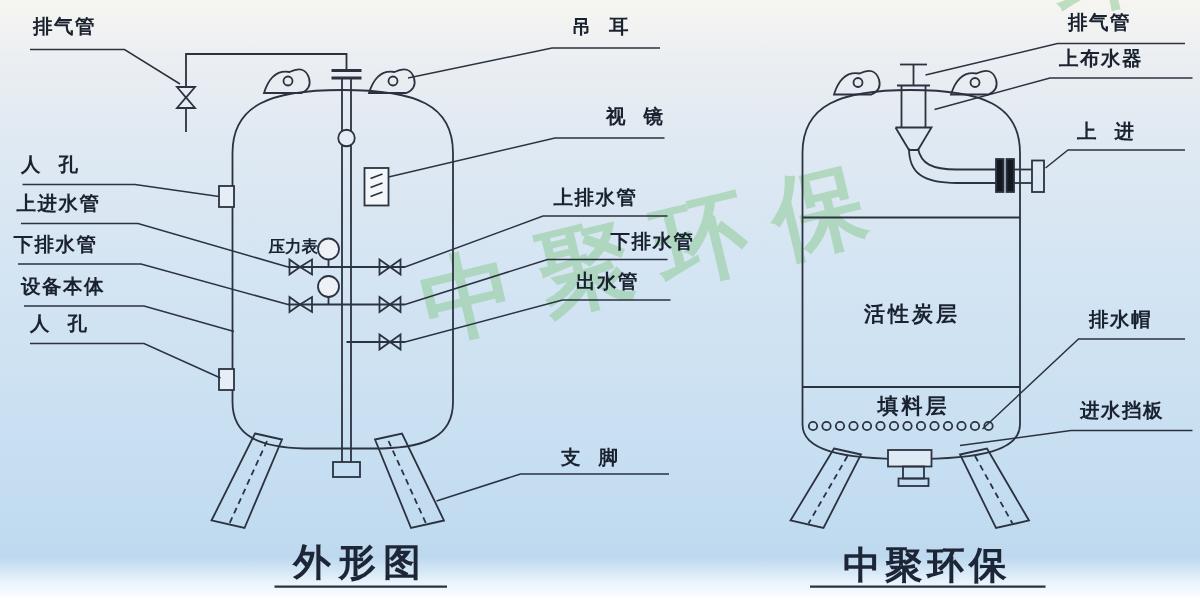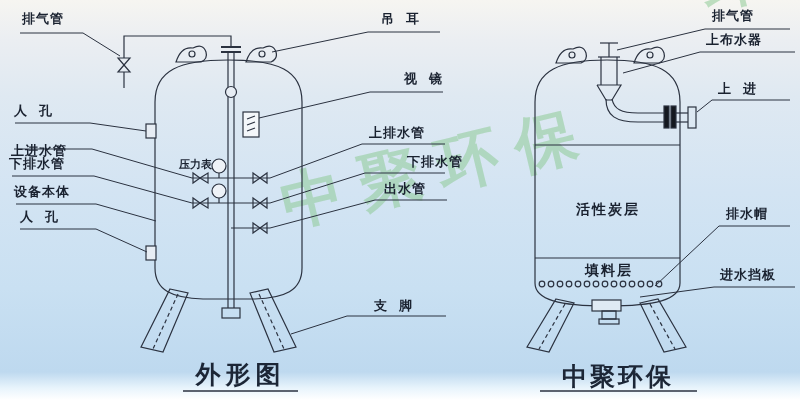--- a/index.html
+++ b/index.html
@@ -178,21 +178,21 @@
     </g>
 
     <g stroke-width="1.5">
       <line x1="183" y1="391" x2="298" y2="391"></line>
       <line x1="540" y1="391" x2="697" y2="391"></line>
     </g>
   </svg>
 
   <div class="lbl" style="left:22px; top:12px;">排气管</div>
   <div class="lbl" style="left:14px; top:104px;">人  孔</div>
-  <div class="lbl" style="left:11px; top:144px;">上进水管</div>
+  <div class="lbl" style="left:11px; top:130px;font-family:Liberation Mono, monospace;">上进水管</div>
   <div class="lbl" style="left:9px;  top:157px;">下排水管</div>
   <div class="lbl" style="left:14px; top:185px;">设备本体</div>
   <div class="lbl" style="left:20px; top:210px;">人  孔</div>
   <div class="lbl lbl-sm" style="left:179px; top:159px;">压力表</div>
 
   <div class="lbl" style="left:381px; top:12px;">吊  耳</div>
   <div class="lbl" style="left:376px; top:72px;margin-left:28px;">视  镜</div>
   <div class="lbl" style="left:369px; top:126px;">上排水管</div>
   <div class="lbl" style="left:371px; top:155px;margin-left:36px;">下排水管</div>
   <div class="lbl" style="left:384px; top:182px;">出水管</div>

